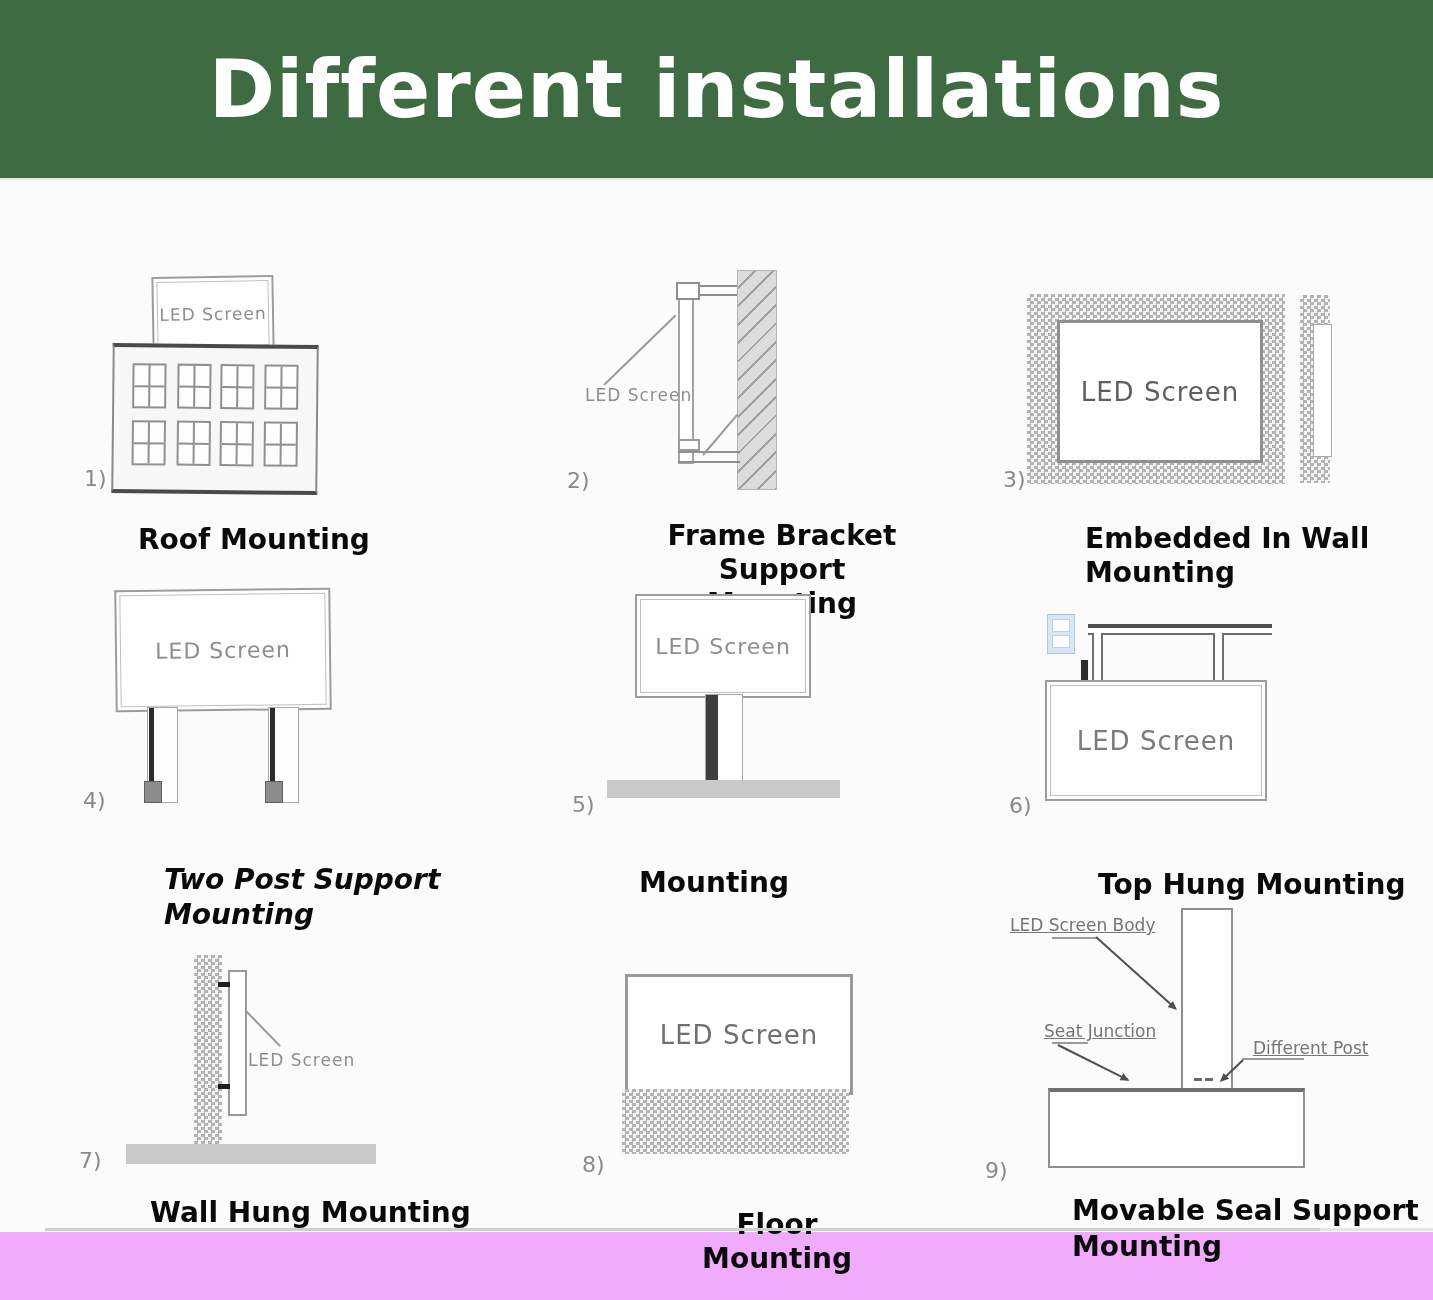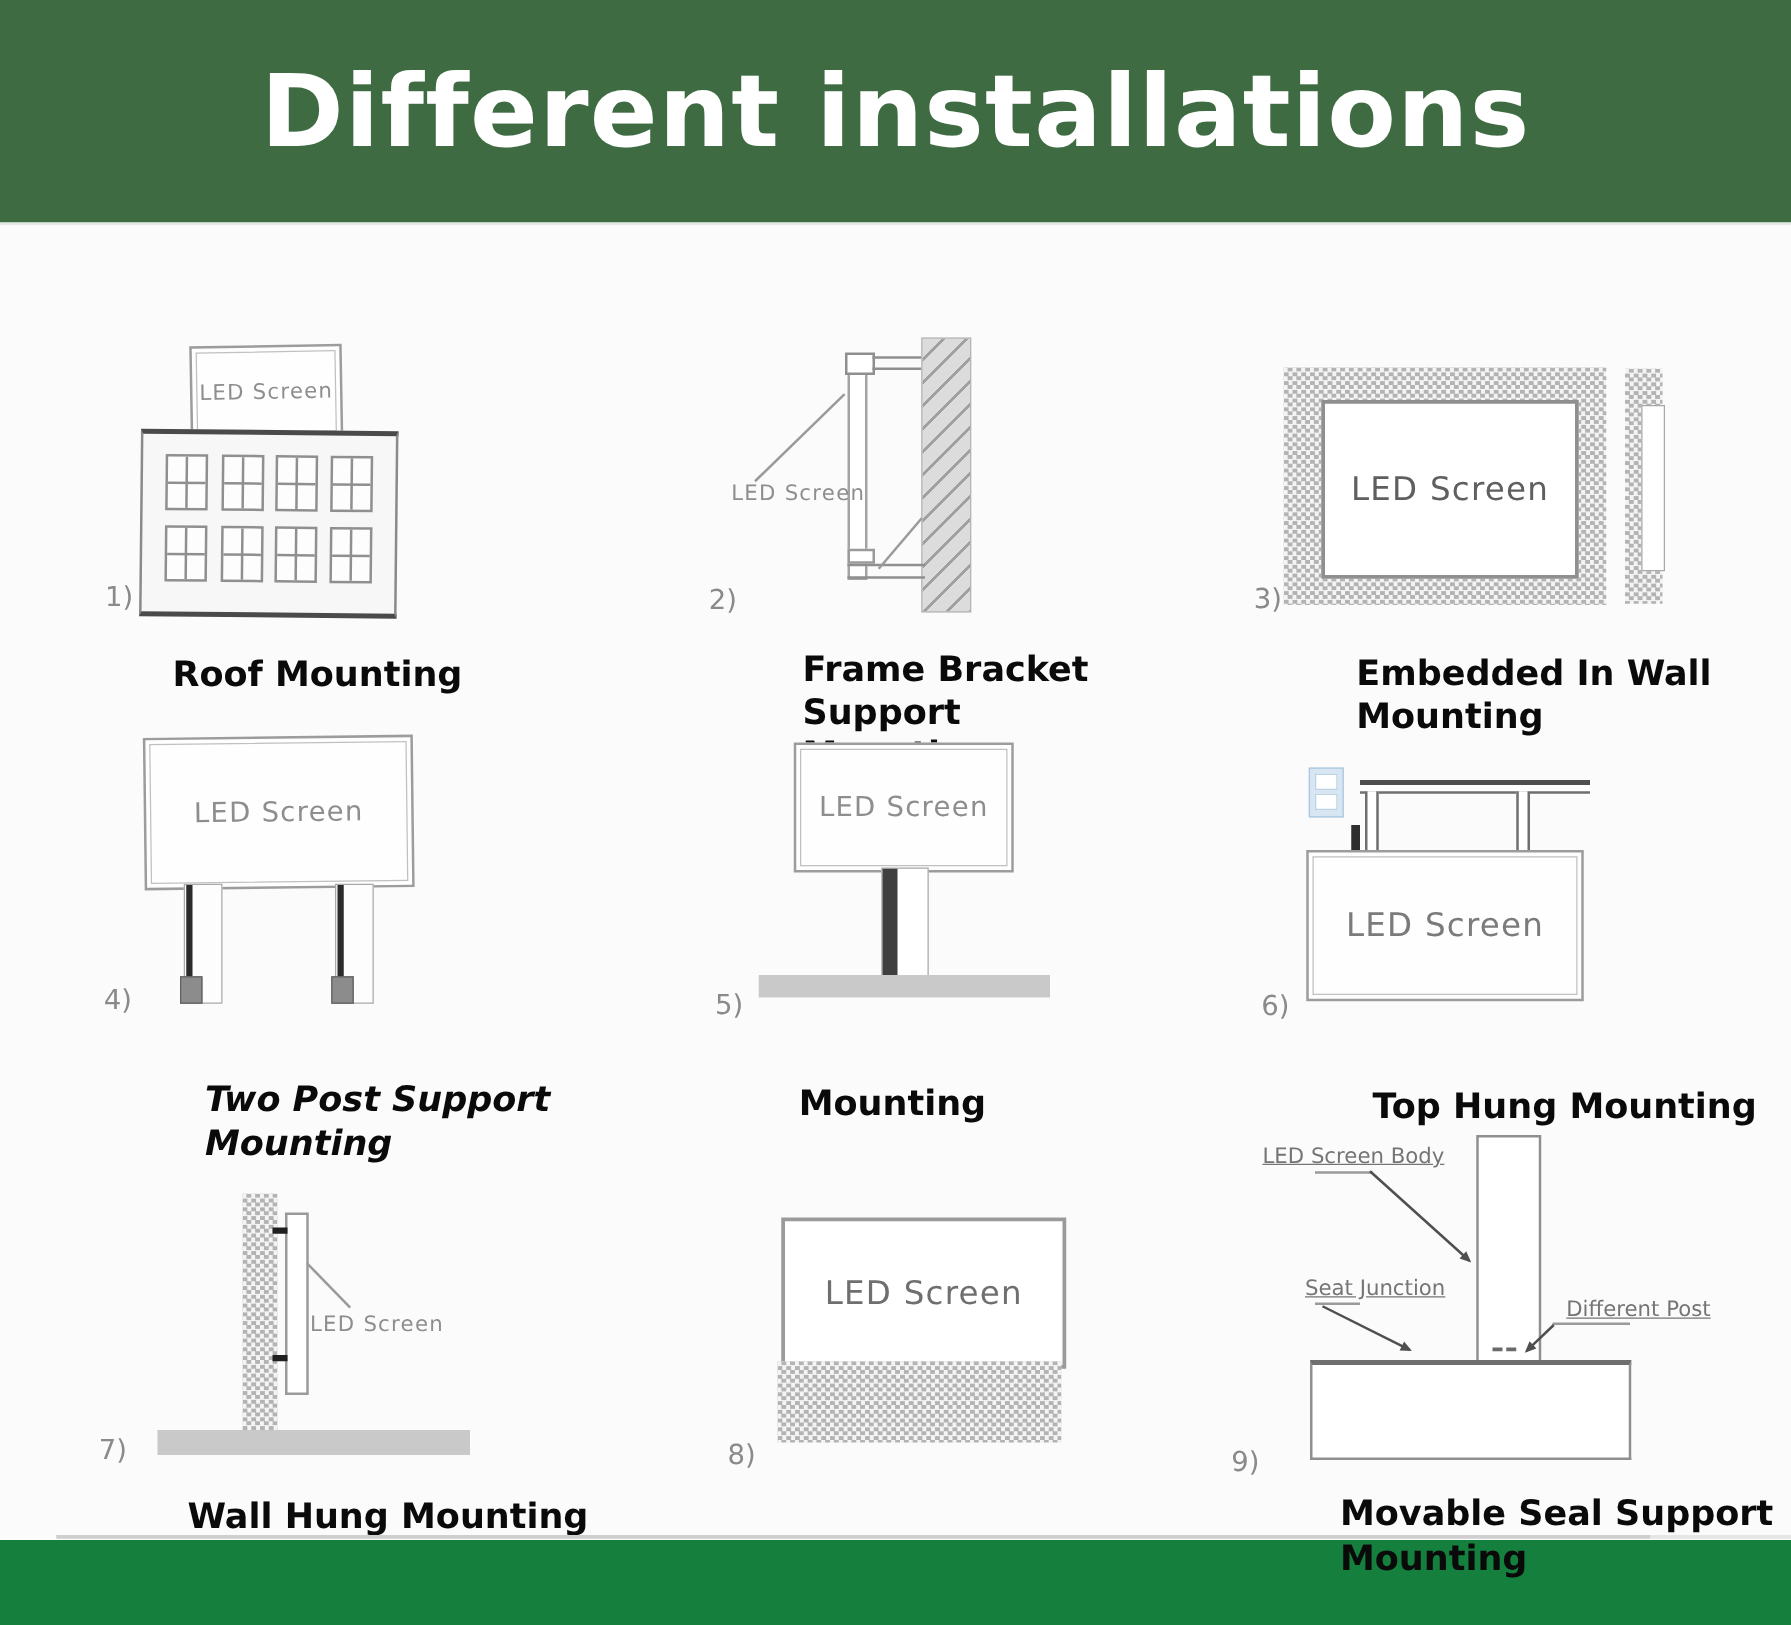--- a/index.html
+++ b/index.html
@@ -1,16 +1,16 @@
 <!DOCTYPE html>
 <html><head>
 <meta charset="utf-8">
 <style>
   html,body{margin:0;padding:0;background:#fff;}
-  #stage{position:relative;width:1433px;height:1300px;background:#15803d;overflow:hidden;
+  #stage{position:relative;width:1433px;height:1300px;background:#f0abfc;overflow:hidden;
          font-family:"DejaVu Sans",sans-serif;}
   .abs{position:absolute;}
   
   #hdr{left:0;top:0;width:1433px;height:178px;background:#3e6b41;display:flex;align-items:center;justify-content:center;}
   #hdr .title{color:#ffffff;font-weight:700;font-size:80px;letter-spacing:1px;}
   #content{left:0;top:178px;width:1433px;height:1052px;background:#fbfbfb;border-top:2px solid #e4e9e4;}
   
   .cap{font-weight:700;font-size:28px;color:#0a0a0a;line-height:34px;margin-left:42px;}
   .num{font-size:22px;color:#8a8a8a;}
   .sk{color:#8e8e8e;letter-spacing:1px;}
@@ -69,21 +69,21 @@
     <div class="abs hatch" style="left:737px;top:90px;width:38px;height:218px;border:1px solid #b5b5b5;"></div>
     <div class="abs" style="left:678px;top:114px;width:12px;height:166px;border:2px solid #a3a3a3;background:#fff;"></div>
     <div class="abs" style="left:676px;top:102px;width:20px;height:14px;border:2px solid #8f8f8f;background:#fff;"></div>
     <div class="abs" style="left:698px;top:105px;width:39px;height:7px;border-top:2px solid #8f8f8f;border-bottom:2px solid #8f8f8f;"></div>
     <div class="abs" style="left:678px;top:259px;width:18px;height:8px;border:2px solid #9a9a9a;background:#fff;"></div>
     <div class="abs" style="left:678px;top:271px;width:62px;height:8px;border-top:2px solid #8f8f8f;border-bottom:2px solid #8f8f8f;"></div>
     <div class="abs line" style="left:703px;top:274px;width:53px;transform:rotate(-49.6deg);"></div>
     <div class="abs line" style="left:604px;top:204px;width:100px;transform:rotate(-44.2deg);"></div>
     <div class="abs sk" style="left:585px;top:205px;font-size:17px;">LED Screen</div>
     <div class="abs num" style="left:567px;top:288px;">2)</div>
-    <div class="abs cap" style="left:600px;top:339px;width:280px;text-align:left;">
+    <div class="abs cap" style="left:600px;top:339px;width:280px;text-align:center;">
       <div>Frame Bracket</div>
       <div>Support Mounting</div>
     </div>
 
     <div class="abs checker" style="left:1027px;top:114px;width:258px;height:190px;"></div>
     <div class="abs" style="left:1057px;top:140px;width:200px;height:137px;background:#fff;border:3px solid #8f8f8f;">
       <div class="lbl abs" style="inset:0;display:flex;align-items:center;justify-content:center;color:#5f5f5f;font-size:26px;letter-spacing:1px;">LED Screen</div>
     </div>
     <div class="abs checker" style="left:1300px;top:115px;width:30px;height:188px;"></div>
     <div class="abs" style="left:1313px;top:144px;width:17px;height:131px;background:#fff;border:1px solid #a8a8a8;"></div>
@@ -142,20 +142,23 @@
     <div class="abs num" style="left:79px;top:968px;">7)</div>
     <div class="abs cap" style="left:108px;top:1016px;">
       <div>Wall Hung Mounting</div>
     </div>
 
     <div class="abs" style="left:625px;top:794px;width:222px;height:115px;background:#fff;border:3px solid #9a9a9a;">
       <div class="lbl abs" style="inset:0;display:flex;align-items:center;justify-content:center;color:#6f6f6f;font-size:26px;letter-spacing:1px;">LED Screen</div>
     </div>
     <div class="abs checker" style="left:622px;top:909px;width:227px;height:65px;"></div>
     <div class="abs num" style="left:582px;top:972px;">8)</div>
+    <div class="abs cap" style="left:620px;top:1028px;width:230px;text-align:center;">
+      <div>Floor Mounting</div>
+    </div>
 
     <div class="abs" style="left:1181px;top:728px;width:48px;height:180px;background:#fff;border:2px solid #8f8f8f;"></div>
     <div class="abs" style="left:1048px;top:908px;width:253px;height:74px;background:#fff;border:2px solid #8f8f8f;border-top:4px solid #6f6f6f;"></div>
     <div class="abs ann" style="left:1010px;top:735px;">LED Screen Body</div>
     <div class="abs underl" style="left:1052px;top:757px;width:46px;"></div>
     <div class="abs arrow" style="left:1096px;top:756px;width:107px;transform:rotate(42deg);"></div>
     <div class="abs ann" style="left:1044px;top:841px;">Seat Junction</div>
     <div class="abs underl" style="left:1052px;top:862px;width:36px;"></div>
     <div class="abs arrow" style="left:1058px;top:864px;width:78px;transform:rotate(26.6deg);"></div>
     <div class="abs ann" style="left:1253px;top:858px;">Different Post</div>

